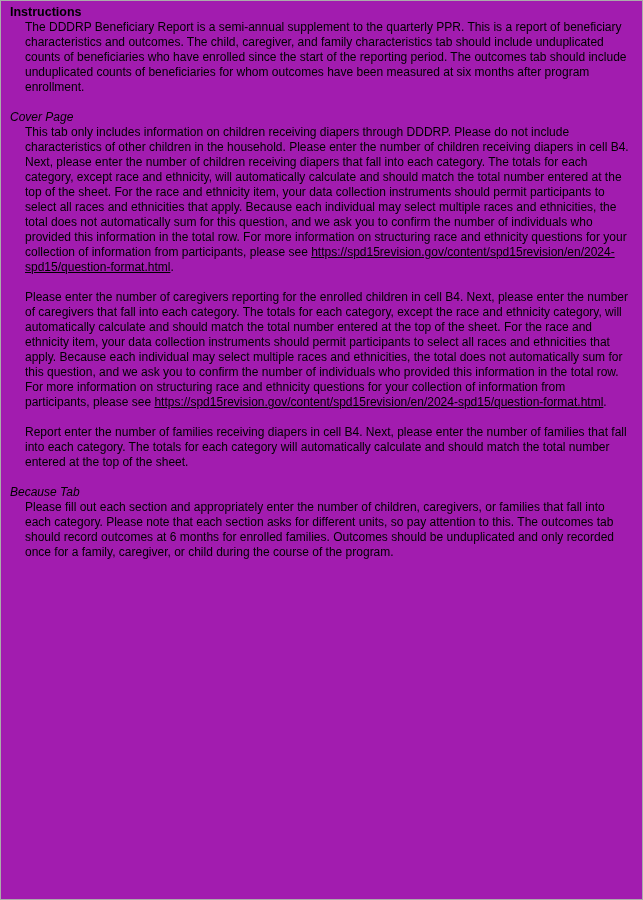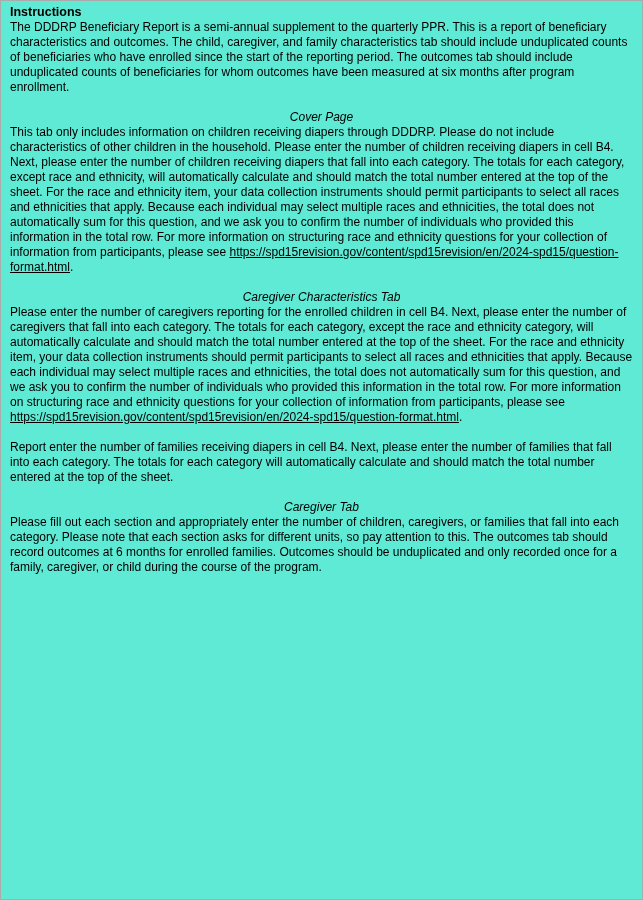--- a/index.html
+++ b/index.html
@@ -4,39 +4,38 @@
 <style>
   html, body {
     margin: 0;
     padding: 0;
     background: #ffffff;
   }
   .panel {
     box-sizing: border-box;
     width: 643px;
     height: 900px;
-    background: #5eead4;
+    background: #a21caf;
     border: 1px solid #ababab;
     padding: 4px 9px 16px 9px;
     font-family: "Liberation Sans", "DejaVu Sans", sans-serif;
     font-size: 12px;
     line-height: 15px;
     color: #000000;
     overflow: hidden;
   }
   .title {
     font-weight: bold;
     font-size: 12.5px;
   }
   .para {
-    margin: 0 0 15px 0;
+    margin: 0 0 15px 15px;
   }
   .section-heading {
     font-style: italic;
-    text-align: center;
   }
   .doc-link {
     color: #000000;
     text-decoration: underline;
     overflow-wrap: break-word;
     word-break: break-word;
     cursor: pointer;
   }
 </style>
 </head>
@@ -49,26 +48,25 @@
 
   <div class="section">
     <div class="section-heading">Cover Page</div>
   </div>
 
   <div class="section">
     <p class="para"><span>This tab only includes information on children receiving diapers through DDDRP. Please do not include characteristics of other children in the household. Please enter the number of children receiving diapers in cell B4. Next, please enter the number of children receiving diapers that fall into each category. The totals for each category, except race and ethnicity, will automatically calculate and should match the total number entered at the top of the sheet. For the race and ethnicity item, your data collection instruments should permit participants to select all races and ethnicities that apply. Because each individual may select multiple races and ethnicities, the total does not automatically sum for this question, and we ask you to confirm the number of individuals who provided this information in the total row. For more information on structuring race and ethnicity questions for your collection of information from participants, please see </span><a class="doc-link">https://spd15revision.gov/content/spd15revision/en/2024-spd15/question-format.html</a><span>.</span></p>
   </div>
 
   <div class="section">
-    <div class="section-heading">Caregiver Characteristics Tab</div>
     <p class="para"><span>Please enter the number of caregivers reporting for the enrolled children in cell B4. Next, please enter the number of caregivers that fall into each category. The totals for each category, except the race and ethnicity category, will automatically calculate and should match the total number entered at the top of the sheet. For the race and ethnicity item, your data collection instruments should permit participants to select all races and ethnicities that apply. Because each individual may select multiple races and ethnicities, the total does not automatically sum for this question, and we ask you to confirm the number of individuals who provided this information in the total row. For more information on structuring race and ethnicity questions for your collection of information from participants, please see </span><a class="doc-link">https://spd15revision.gov/content/spd15revision/en/2024-spd15/question-format.html</a><span>.</span></p>
   </div>
 
   <div class="section">
     <p class="para">Report enter the number of families receiving diapers in cell B4. Next, please enter the number of families that fall into each category. The totals for each category will automatically calculate and should match the total number entered at the top of the sheet.</p>
   </div>
 
   <div class="section">
-    <div class="section-heading">Caregiver Tab</div>
+    <div class="section-heading">Because Tab</div>
     <p class="para">Please fill out each section and appropriately enter the number of children, caregivers, or families that fall into each category. Please note that each section asks for different units, so pay attention to this. The outcomes tab should record outcomes at 6 months for enrolled families. Outcomes should be unduplicated and only recorded once for a family, caregiver, or child during the course of the program.</p>
   </div>
 
 </div>
 
 </body></html>

